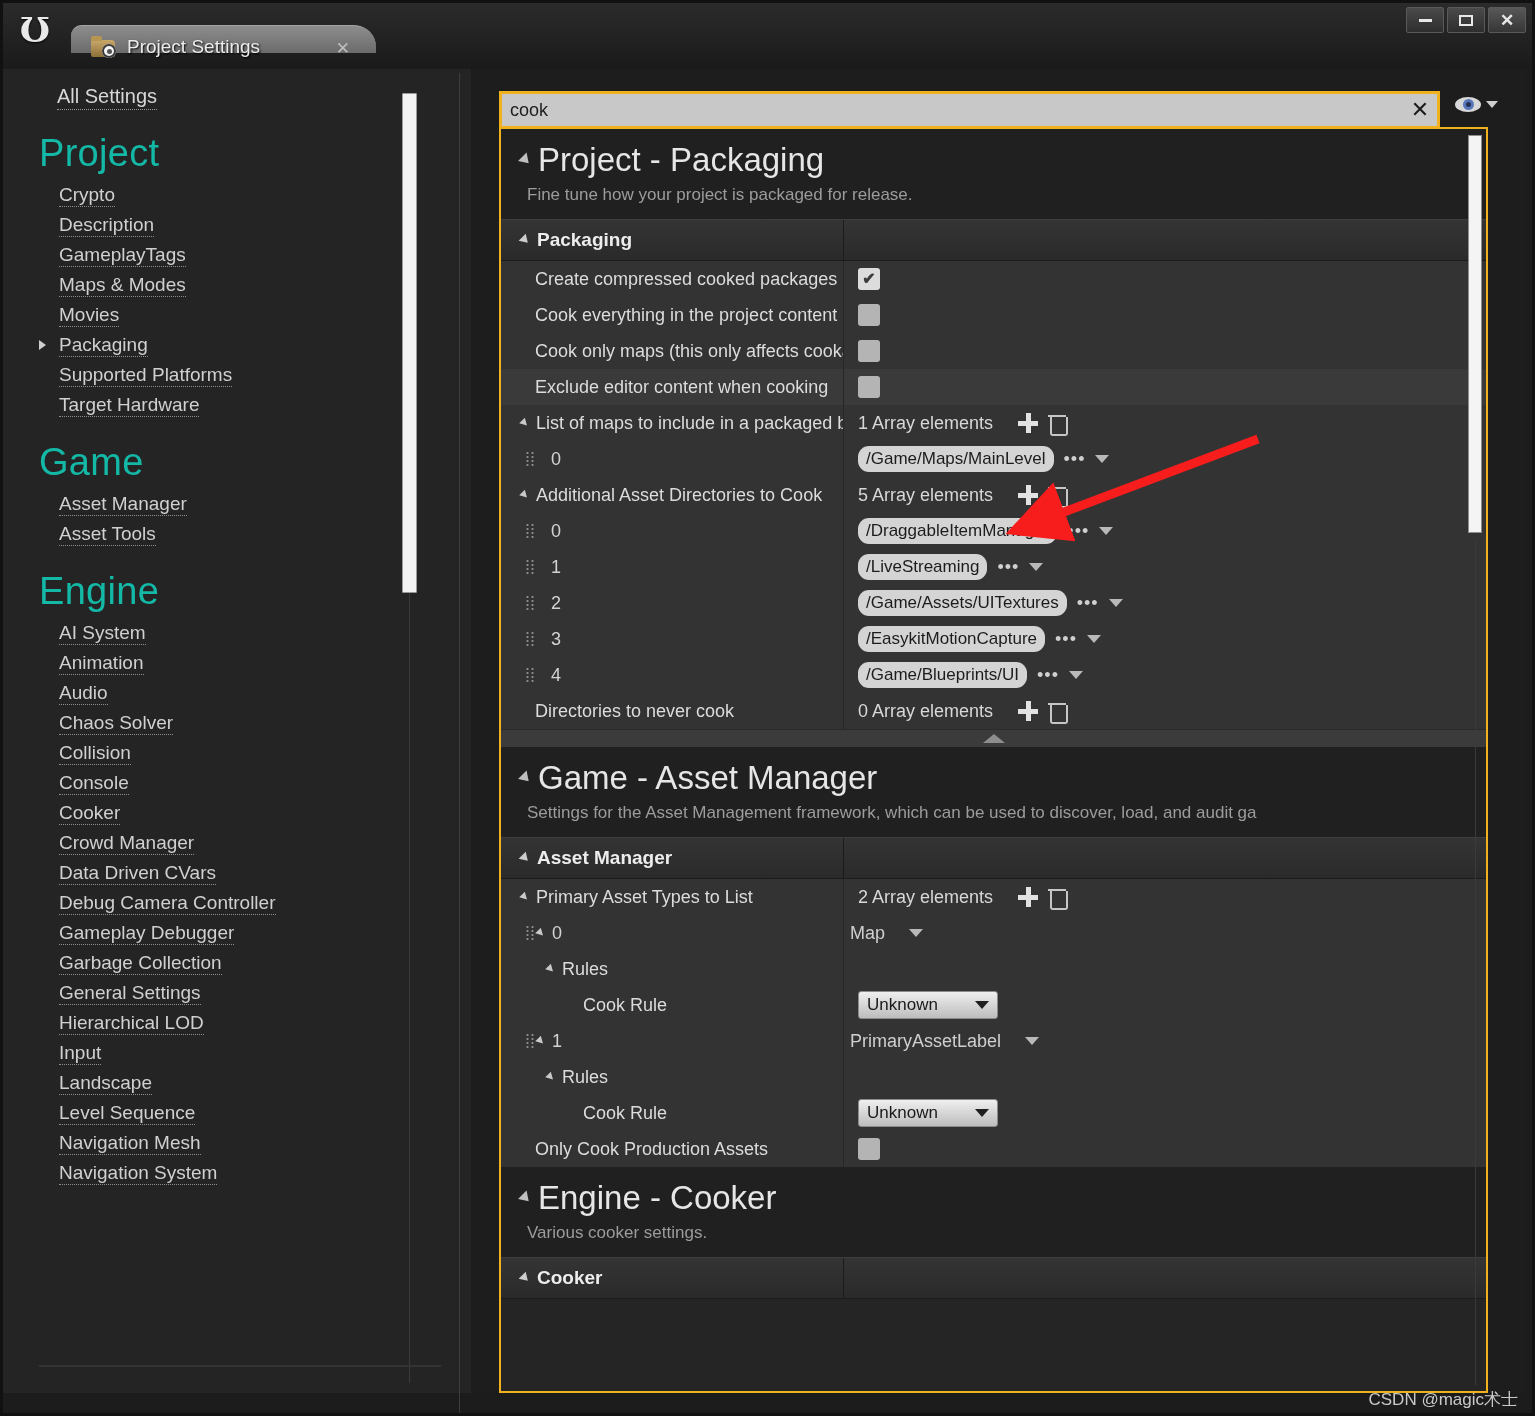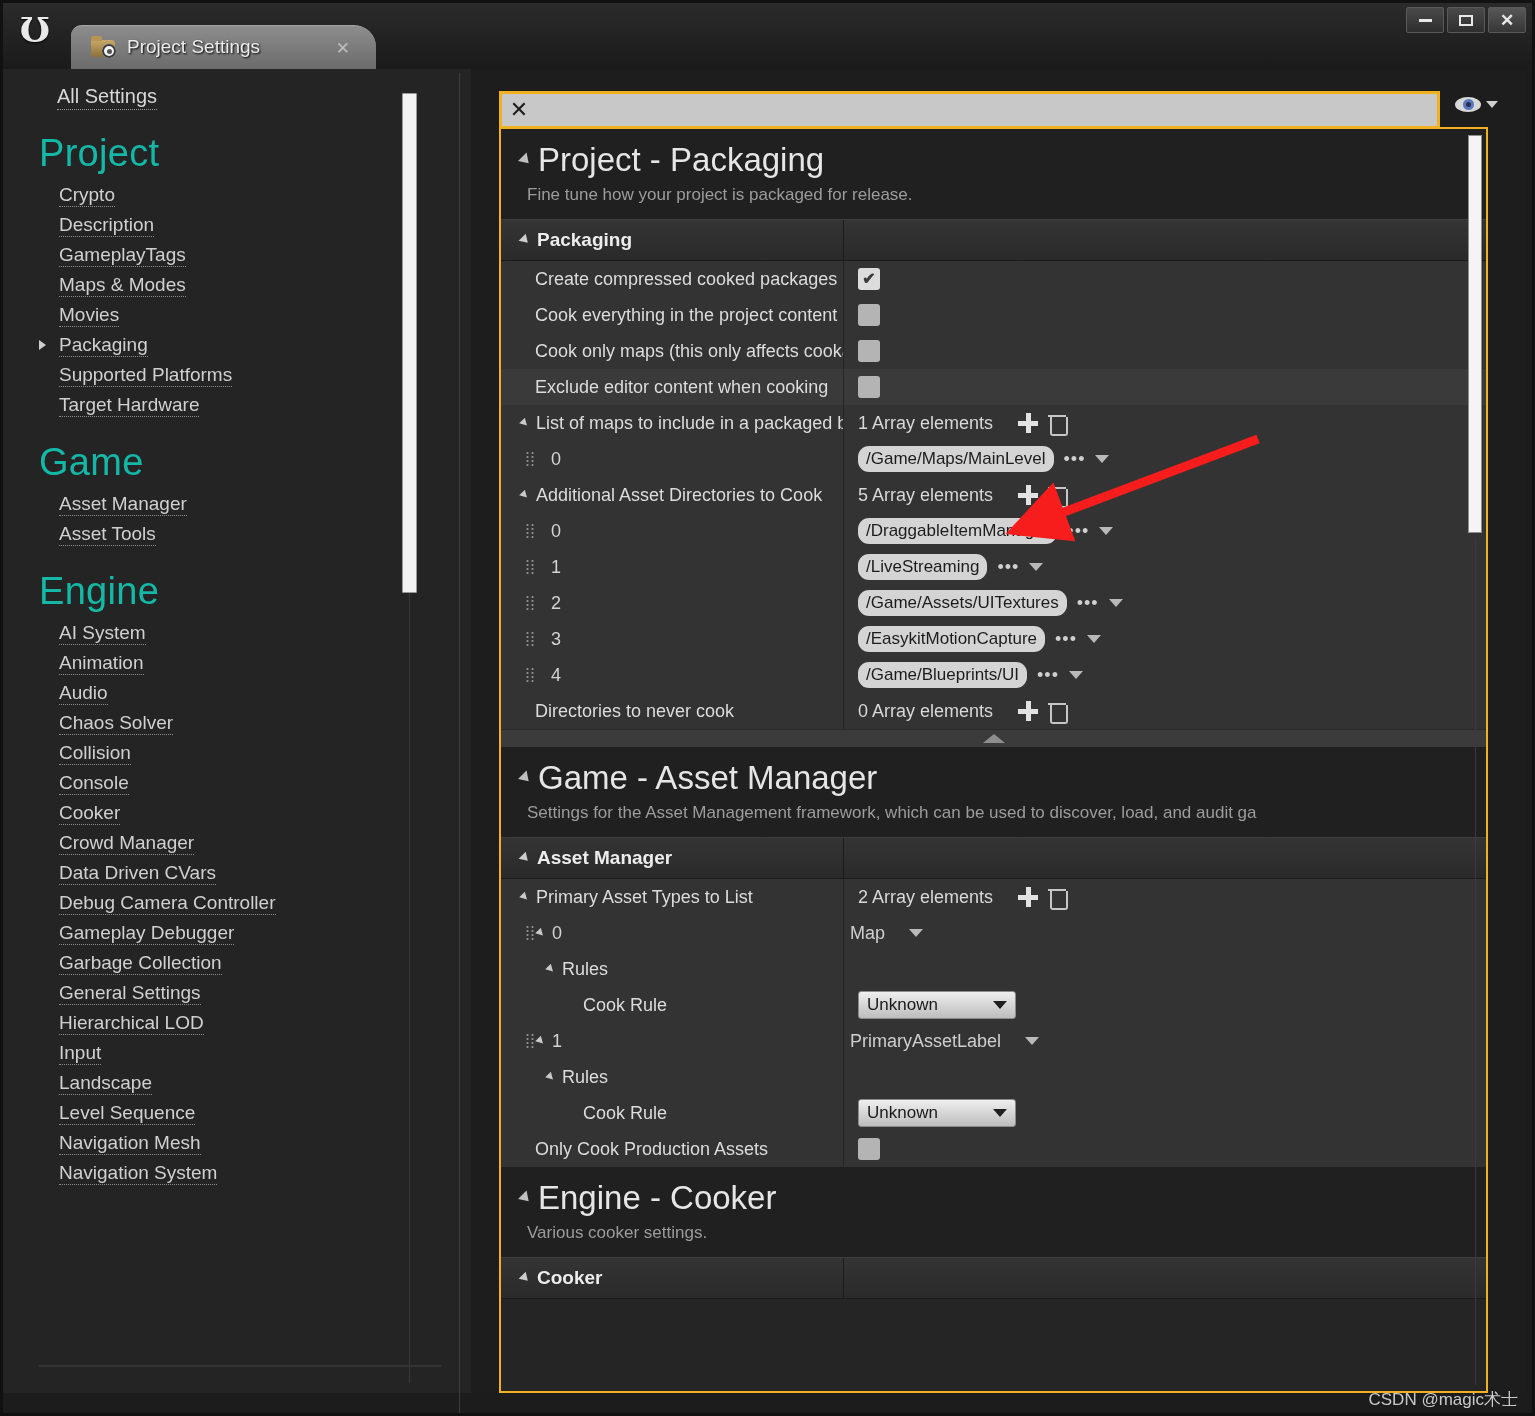--- a/index.html
+++ b/index.html
@@ -34,21 +34,21 @@
     border: 1px solid #5a5a5a; border-radius: 2px;
     display: flex; align-items: center; justify-content: center;
     color: #e8e8e8; font-size: 13px; line-height: 1;
   }
   .wbtn.close { background: linear-gradient(#585858, #363636); }
   .wbtn .bar { width: 13px; height: 3px; background: #e8e8e8; }
   .wbtn .sq { width: 14px; height: 11px; border: 2px solid #e8e8e8; }
   .wbtn .xx { font-size: 17px; font-weight: bold; }
 
   .tab {
-    position: absolute; left: 68px; top: 22px; width: 305px; height: 44px;
+    position: absolute; left: 68px; top: 22px; width: 305px; height: 28px;
     background: linear-gradient(#8d8d8d, #6b6b6b);
     border-radius: 11px 22px 0 0;
     border-top: 1px solid #a5a5a5;
   }
   .tab-icon { position: absolute; left: 20px; top: 10px; width: 26px; height: 22px; }
   .folder {
     position: absolute; left: 0; top: 4px; width: 24px; height: 17px;
     background: linear-gradient(#c9a86a, #8d7038);
     border-radius: 2px 4px 2px 2px;
   }
@@ -236,21 +236,21 @@
     padding: 3px 8px; border-radius: 11px; white-space: nowrap;
   }
   .dots { color: #cfcfcf; font-size: 18px; letter-spacing: 1px; }
   .chev {
     width: 0; height: 0; border-left: 7px solid transparent; border-right: 7px solid transparent;
     border-top: 8px solid #b9b9b9;
   }
   .combo {
     background: linear-gradient(#efefef, #bdbdbd);
     border: 1px solid #8b8b8b; border-radius: 3px;
-    height: 28px; width: 158px; display: flex; align-items: center;
+    height: 28px; width: 140px; display: flex; align-items: center;
     justify-content: space-between; padding: 0 8px;
     font-size: 17px; color: #1a1a1a;
   }
   .combo .cc {
     width: 0; height: 0; border-left: 7px solid transparent; border-right: 7px solid transparent;
     border-top: 8px solid #1f1f1f;
   }
   .plaintext { font-size: 18px; color: #cfcfcf; }
 
   .collapse-bar {
@@ -312,20 +312,21 @@
     <div class="side-scroll"></div>
     <div class="side-track"></div>
     <div class="side-bottom-line"></div>
   </div>
   <div class="side-divider"></div>
 
   <div class="main">
 
     <div class="searchrow">
       <div class="searchbox">
+        <input type="text" value="cook" style="">
         <div class="clear-x">✕</div>
       </div>
       <div class="eye-wrap">
         <div class="eye">
             <i></i>
           </div>
         <div class="chev-small"></div>
       </div>
     </div>
 

